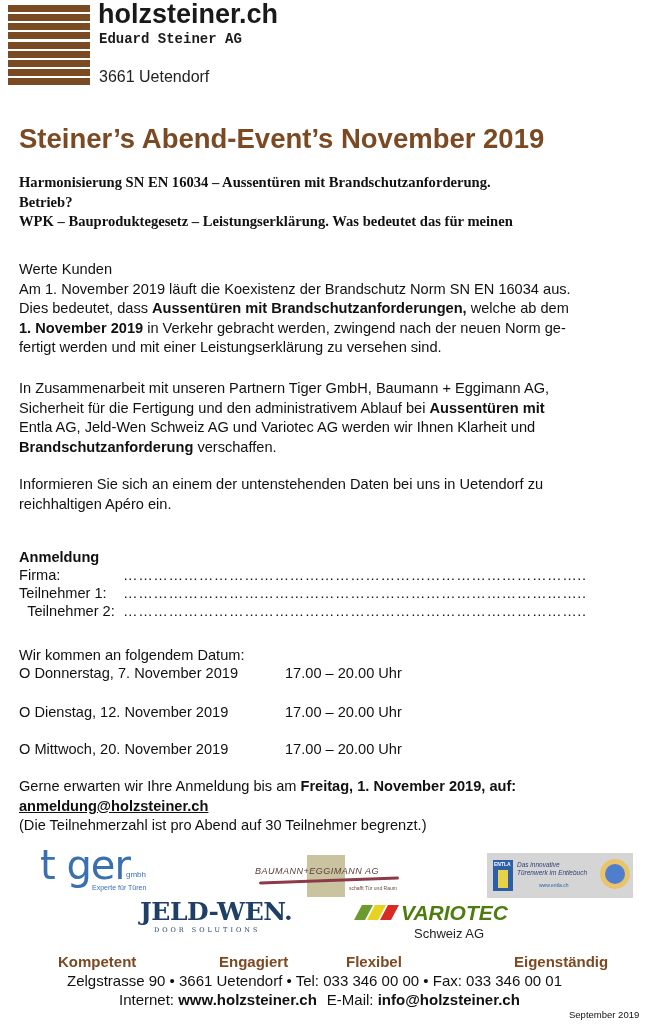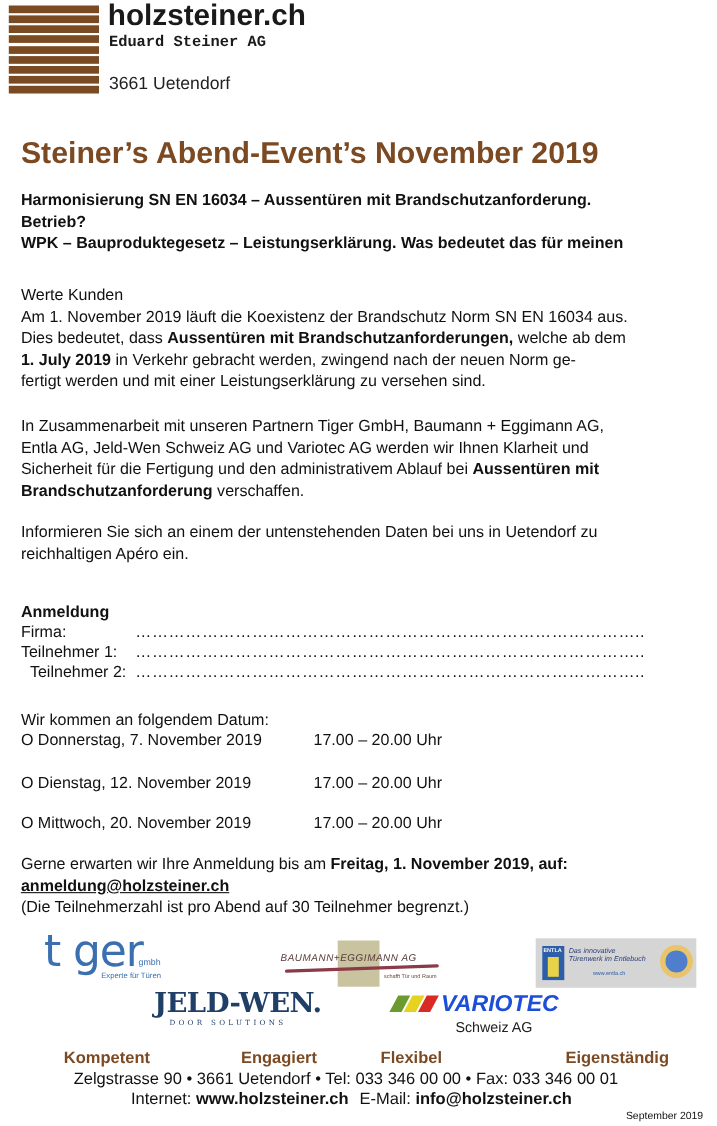--- a/index.html
+++ b/index.html
@@ -27,21 +27,21 @@
     }
 
     
     .title {
       position: absolute; left: 19px; top: 123px; font-size: 27.5px; font-weight: bold;
       color: #7b4a23; white-space: nowrap;
     }
 
     .block { position: absolute; left: 19px; font-size: 14.6px; line-height: 19.5px; white-space: nowrap; }
     .block b { font-weight: bold; }
-    .subhead { top: 173px; font-weight: bold; color: #111; }
+    .subhead { top: 173px; font-weight: bold; color: #111; font-family: Liberation Serif, serif; }
     .intro { top: 260px; }
     .para2 { top: 379px; }
     .para3 { top: 475px; }
 
     .reg-title { top: 548px; font-weight: bold; }
     .reg-row { position: absolute; left: 19px; font-size: 14.6px; line-height: 17px; white-space: nowrap; }
     .reg-row .label { display: inline-block; width: 104px; }
     .reg-row .dots { letter-spacing: 0.55px; }
 
     .date-intro { top: 646px; }
@@ -76,21 +76,21 @@
     .jeldwen { left: 140px; top: 900px; width: 150px; height: 40px; }
     .jeldwen .word { position: absolute; left: 0; top: -3px; font-family: "DejaVu Serif", serif; font-size: 25px; font-weight: bold; color: #1f3f66; letter-spacing: -0.5px; white-space: nowrap; }
     .jeldwen .sub { position: absolute; left: 14px; top: 26px; font-family: "DejaVu Serif", serif; font-size: 6.5px; letter-spacing: 3px; color: #1f3f66; white-space: nowrap; }
 
     .variotec { left: 350px; top: 900px; width: 170px; height: 42px; }
     .variotec .flag { position: absolute; left: 2px; top: 5px; height: 15px; width: 46px; }
     .variotec .flag i { position: absolute; top: 0; width: 11px; height: 15px; transform: skewX(-28deg); }
     .variotec .flag .g { left: 6px; background: #6b9a2e; }
     .variotec .flag .y { left: 19px; background: #e6d31f; }
     .variotec .flag .r { left: 32px; background: #d92b26; }
-    .variotec .word { position: absolute; left: 51px; top: 1px; font-size: 21px; font-weight: bold; font-style: italic; color: #1d4ed8; white-space: nowrap; }
+    .variotec .word { position: absolute; left: 51px; top: 1px; font-size: 21px; font-weight: bold; font-style: italic; color: #4d7c0f; white-space: nowrap; }
     .variotec .sub { position: absolute; left: 64px; top: 26px; font-size: 13px; color: #222; white-space: nowrap; }
 
     
     .values { position: absolute; top: 953px; font-size: 15px; font-weight: bold; color: #7b4a23; white-space: nowrap; }
     .v1 { left: 58px; } .v2 { left: 219px; } .v3 { left: 346px; } .v4 { left: 514px; }
     .address { position: absolute; left: 67px; top: 972px; font-size: 15px; color: #111; white-space: nowrap; }
     .contact { position: absolute; left: 119px; top: 991px; font-size: 15px; color: #111; white-space: nowrap; text-align: right; }
     .contact b { font-weight: bold; }
     .contact .gap { display: inline-block; width: 10px; }
     .date-stamp { position: absolute; left: 569px; top: 1009px; font-size: 9.5px; color: #111; white-space: nowrap; }
@@ -120,28 +120,28 @@
   <div class="block subhead">
     <div>Harmonisierung SN EN 16034 – Aussentüren mit Brandschutzanforderung.</div>
     <div>Betrieb?</div>
     <div>WPK – Bauproduktegesetz – Leistungserklärung. Was bedeutet das für meinen</div>
   </div>
 
   <div class="block intro">
     <div>Werte Kunden</div>
     <div>Am 1. November 2019 läuft die Koexistenz der Brandschutz Norm SN EN 16034 aus.</div>
     <div><span>Dies bedeutet, dass </span><b>Aussentüren mit Brandschutzanforderungen,</b><span> welche ab dem</span></div>
-    <div><b>1. July 2019</b><span> in Verkehr gebracht werden, zwingend nach der neuen Norm ge-</span></div>
+    <div><b>1. November 2019</b><span> in Verkehr gebracht werden, zwingend nach der neuen Norm ge-</span></div>
     <div>fertigt werden und mit einer Leistungserklärung zu versehen sind.</div>
   </div>
 
   <div class="block para2">
     <div>In Zusammenarbeit mit unseren Partnern Tiger GmbH, Baumann + Eggimann AG,</div>
+    <div><span>Sicherheit für die Fertigung und den administrativem Ablauf bei </span><b>Aussentüren mit</b></div>
     <div>Entla AG, Jeld-Wen Schweiz AG und Variotec AG werden wir Ihnen Klarheit und</div>
-    <div><span>Sicherheit für die Fertigung und den administrativem Ablauf bei </span><b>Aussentüren mit</b></div>
     <div><b>Brandschutzanforderung</b><span> verschaffen.</span></div>
   </div>
 
   <div class="block para3">
     <div>Informieren Sie sich an einem der untenstehenden Daten bei uns in Uetendorf zu</div>
     <div>reichhaltigen Apéro ein.</div>
   </div>
 
   <div class="block reg-title">Anmeldung</div>
   <div class="reg-row" style="top:567px;">

